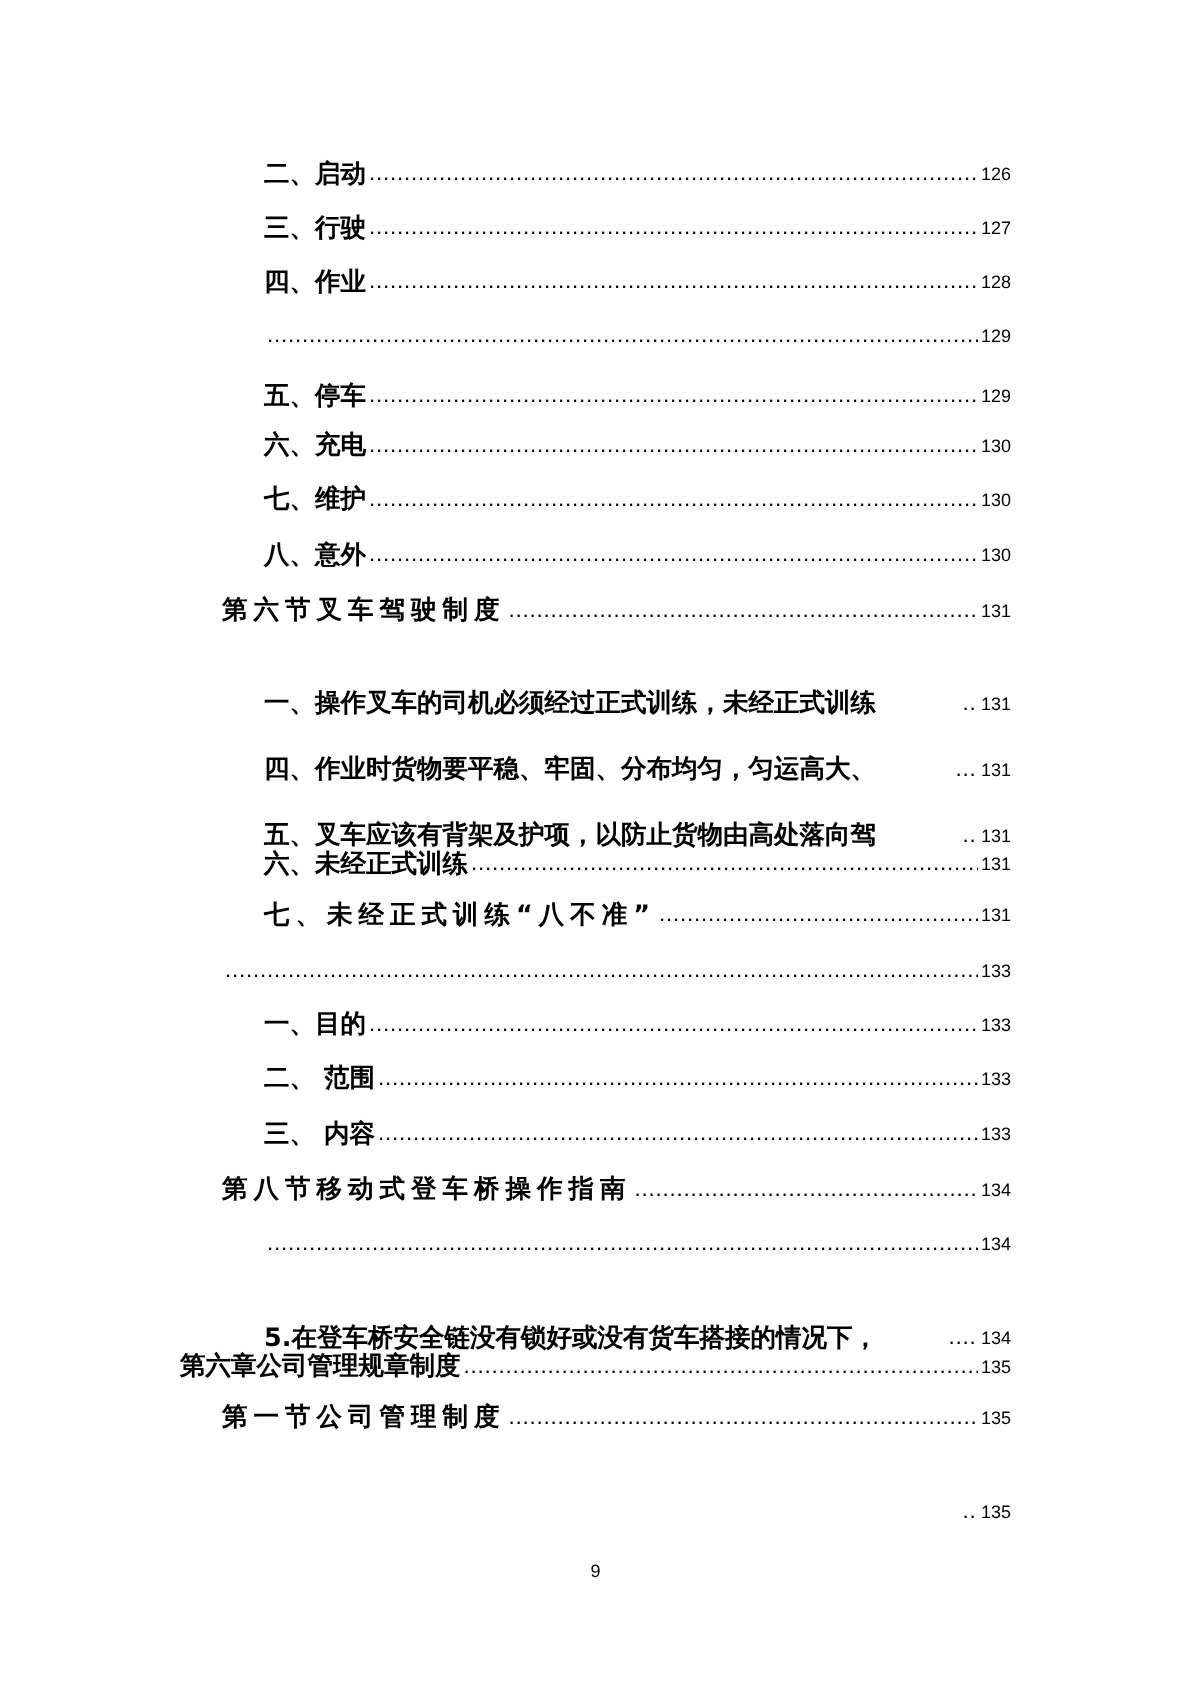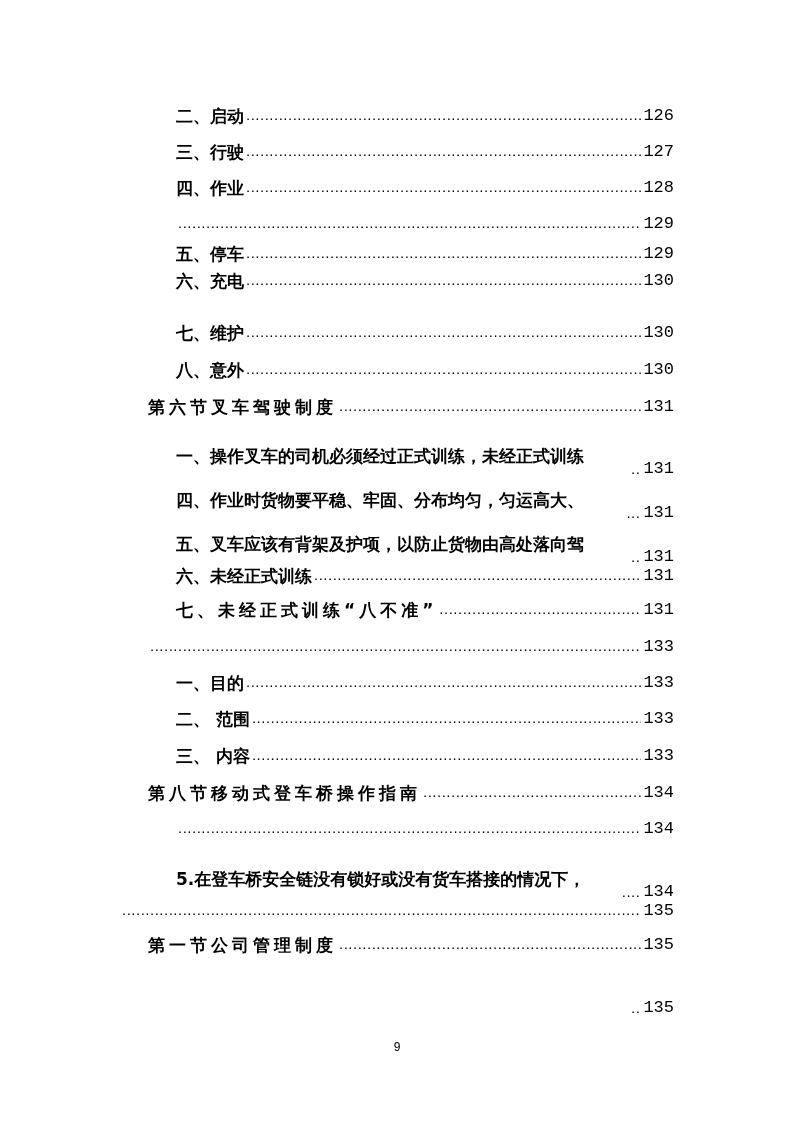--- a/index.html
+++ b/index.html
@@ -18,21 +18,21 @@
   .toc {
     position: absolute;
     left: 0;
     top: 0;
     width: 794px;
   }
   .toc-entry {
     position: absolute;
     right: 120px;
     display: flex;
-    align-items: flex-start;
+    align-items: center;
     font-size: 17px;
     line-height: 22px;
     font-weight: bold;
     text-decoration: none;
     color: #000;
   }
   .toc-entry .title {
     white-space: nowrap;
     flex: 0 0 auto;
   }
@@ -47,33 +47,33 @@
     margin: 0 2px;
     height: 20px;
     line-height: 20px;
   }
   .toc-entry .leader::after {
     content: "................................................................................................................................................................................................................................";
   }
   .toc-entry .page {
     flex: 0 0 auto;
     font-weight: normal;
-    font-family: Liberation Mono, monospace;
-    font-size: 17px;
+    font-family: Liberation Sans, sans-serif;
+    font-size: 12px;
     line-height: 22px;
   }
   .lvl-chapter { left: 120px; }
   .lvl-section { left: 148px; }
   .lvl-item    { left: 176px; }
   .spaced .title { letter-spacing: 4px; }
 
   
   .wrapped {
     height: 48px;
-    align-items: center;
+    align-items: flex-end;
   }
   .wrapped .title { line-height: 22px; }
   .wrapped .tail {
     position: absolute;
     right: 0;
     top: 26px;
     display: flex;
     align-items: flex-end;
   }
   .wrapped .tail .dots {
@@ -116,27 +116,27 @@
     <span class="title">四、作业</span>
     <span class="leader"></span>
     <span class="page">128</span>
   </a>
 
   <a class="toc-entry lvl-item" style="top:213px">
     <span class="leader"></span>
     <span class="page">129</span>
   </a>
 
-  <a class="toc-entry lvl-item" style="top:243px">
+  <a class="toc-entry lvl-item" style="top:253px">
     <span class="title">五、停车</span>
     <span class="leader"></span>
     <span class="page">129</span>
   </a>
 
-  <a class="toc-entry lvl-item" style="top:270px">
+  <a class="toc-entry lvl-item" style="top:286px">
     <span class="title">六、充电</span>
     <span class="leader"></span>
     <span class="page">130</span>
   </a>
 
   <a class="toc-entry lvl-item" style="top:322px">
     <span class="title">七、维护</span>
     <span class="leader"></span>
     <span class="page">130</span>
   </a>
@@ -225,20 +225,21 @@
 
   <a class="toc-entry lvl-item wrapped" style="top:855px">
     <span class="title">5.在登车桥安全链没有锁好或没有货车搭接的情况下，</span>
     <span class="tail">
       <span class="dots">....</span>
       <span class="page">134</span>
     </span>
   </a>
 
   <a class="toc-entry lvl-chapter" style="top:900px">
+    <span class="title">第六章公司管理规章制度</span>
     <span class="leader"></span>
     <span class="page">135</span>
   </a>
 
   <a class="toc-entry lvl-section spaced" style="top:934px">
     <span class="title">第一节公司管理制度</span>
     <span class="leader"></span>
     <span class="page">135</span>
   </a>
 

